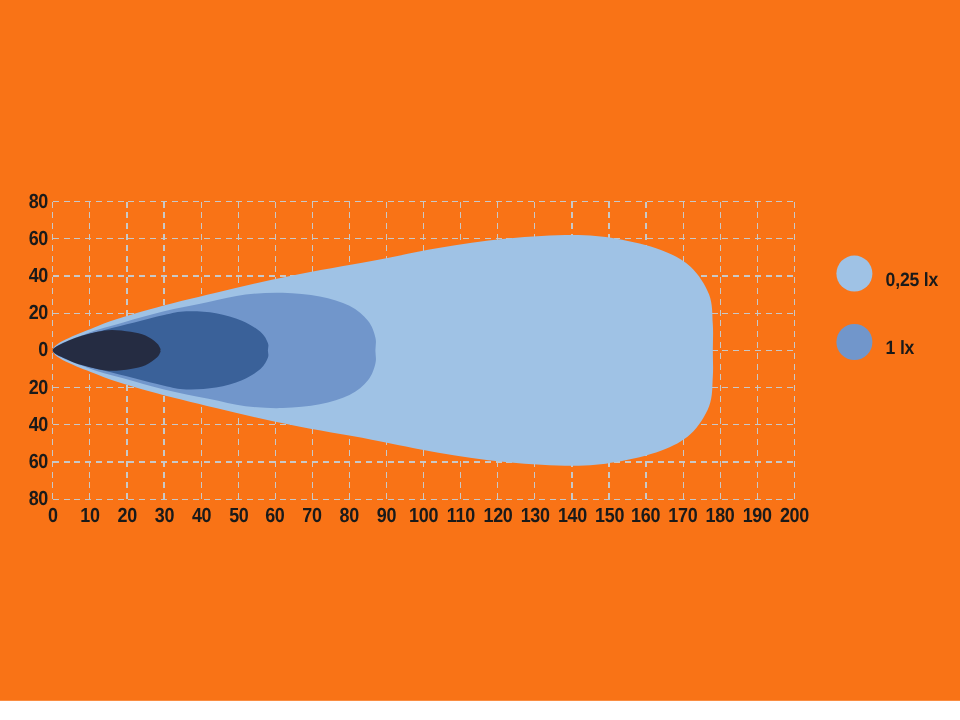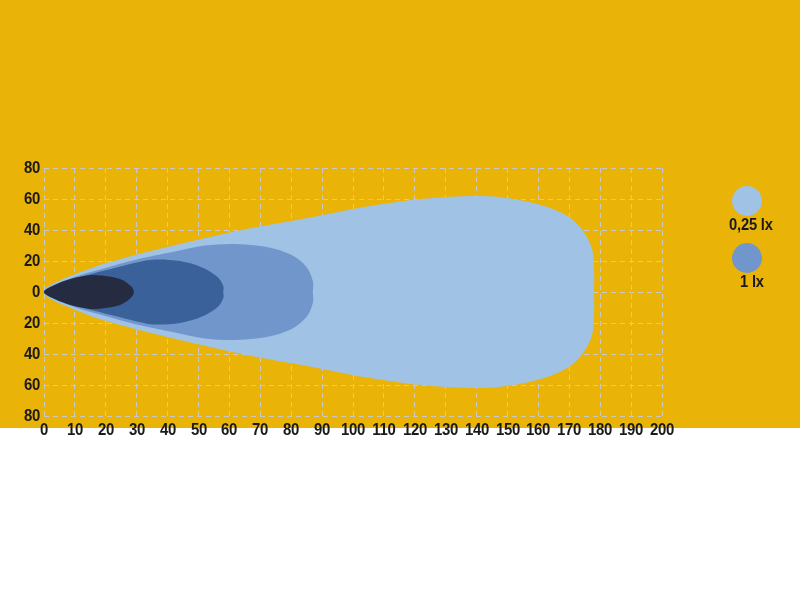--- a/index.html
+++ b/index.html
@@ -7,22 +7,22 @@
   html, body {
     margin: 0; padding: 0;
     width: 800px; height: 600px;
     background: #ffffff;
     font-family: "Liberation Sans", sans-serif;
     overflow: hidden;
   }
   #root {
     position: relative;
     width: 800px;
-    height: 428px;
-    background: #eab308;
+    height: 584px;
+    background: #f97316;
   }
   
   #figure {
     position: absolute;
     left: 0; top: 0;
     width: 800px; height: 600px;
   }
   #plot-svg {
     position: absolute;
     left: 0; top: 0;
@@ -73,22 +73,21 @@
   #legend {
     position: absolute;
     left: 697px;
     top: 186px;
     width: 100px;
   }
   .legend-row {
     position: relative;
     height: 57px;
     display: flex;
-    align-items: center;
-    flex-direction: column;
+    align-items: flex-end;
   }
   .legend-swatch {
     width: 30px;
     height: 30px;
     border-radius: 50%;
     flex: 0 0 auto;
   }
   .legend-label {
     margin-left: 11px;
     font-size: 16px;

